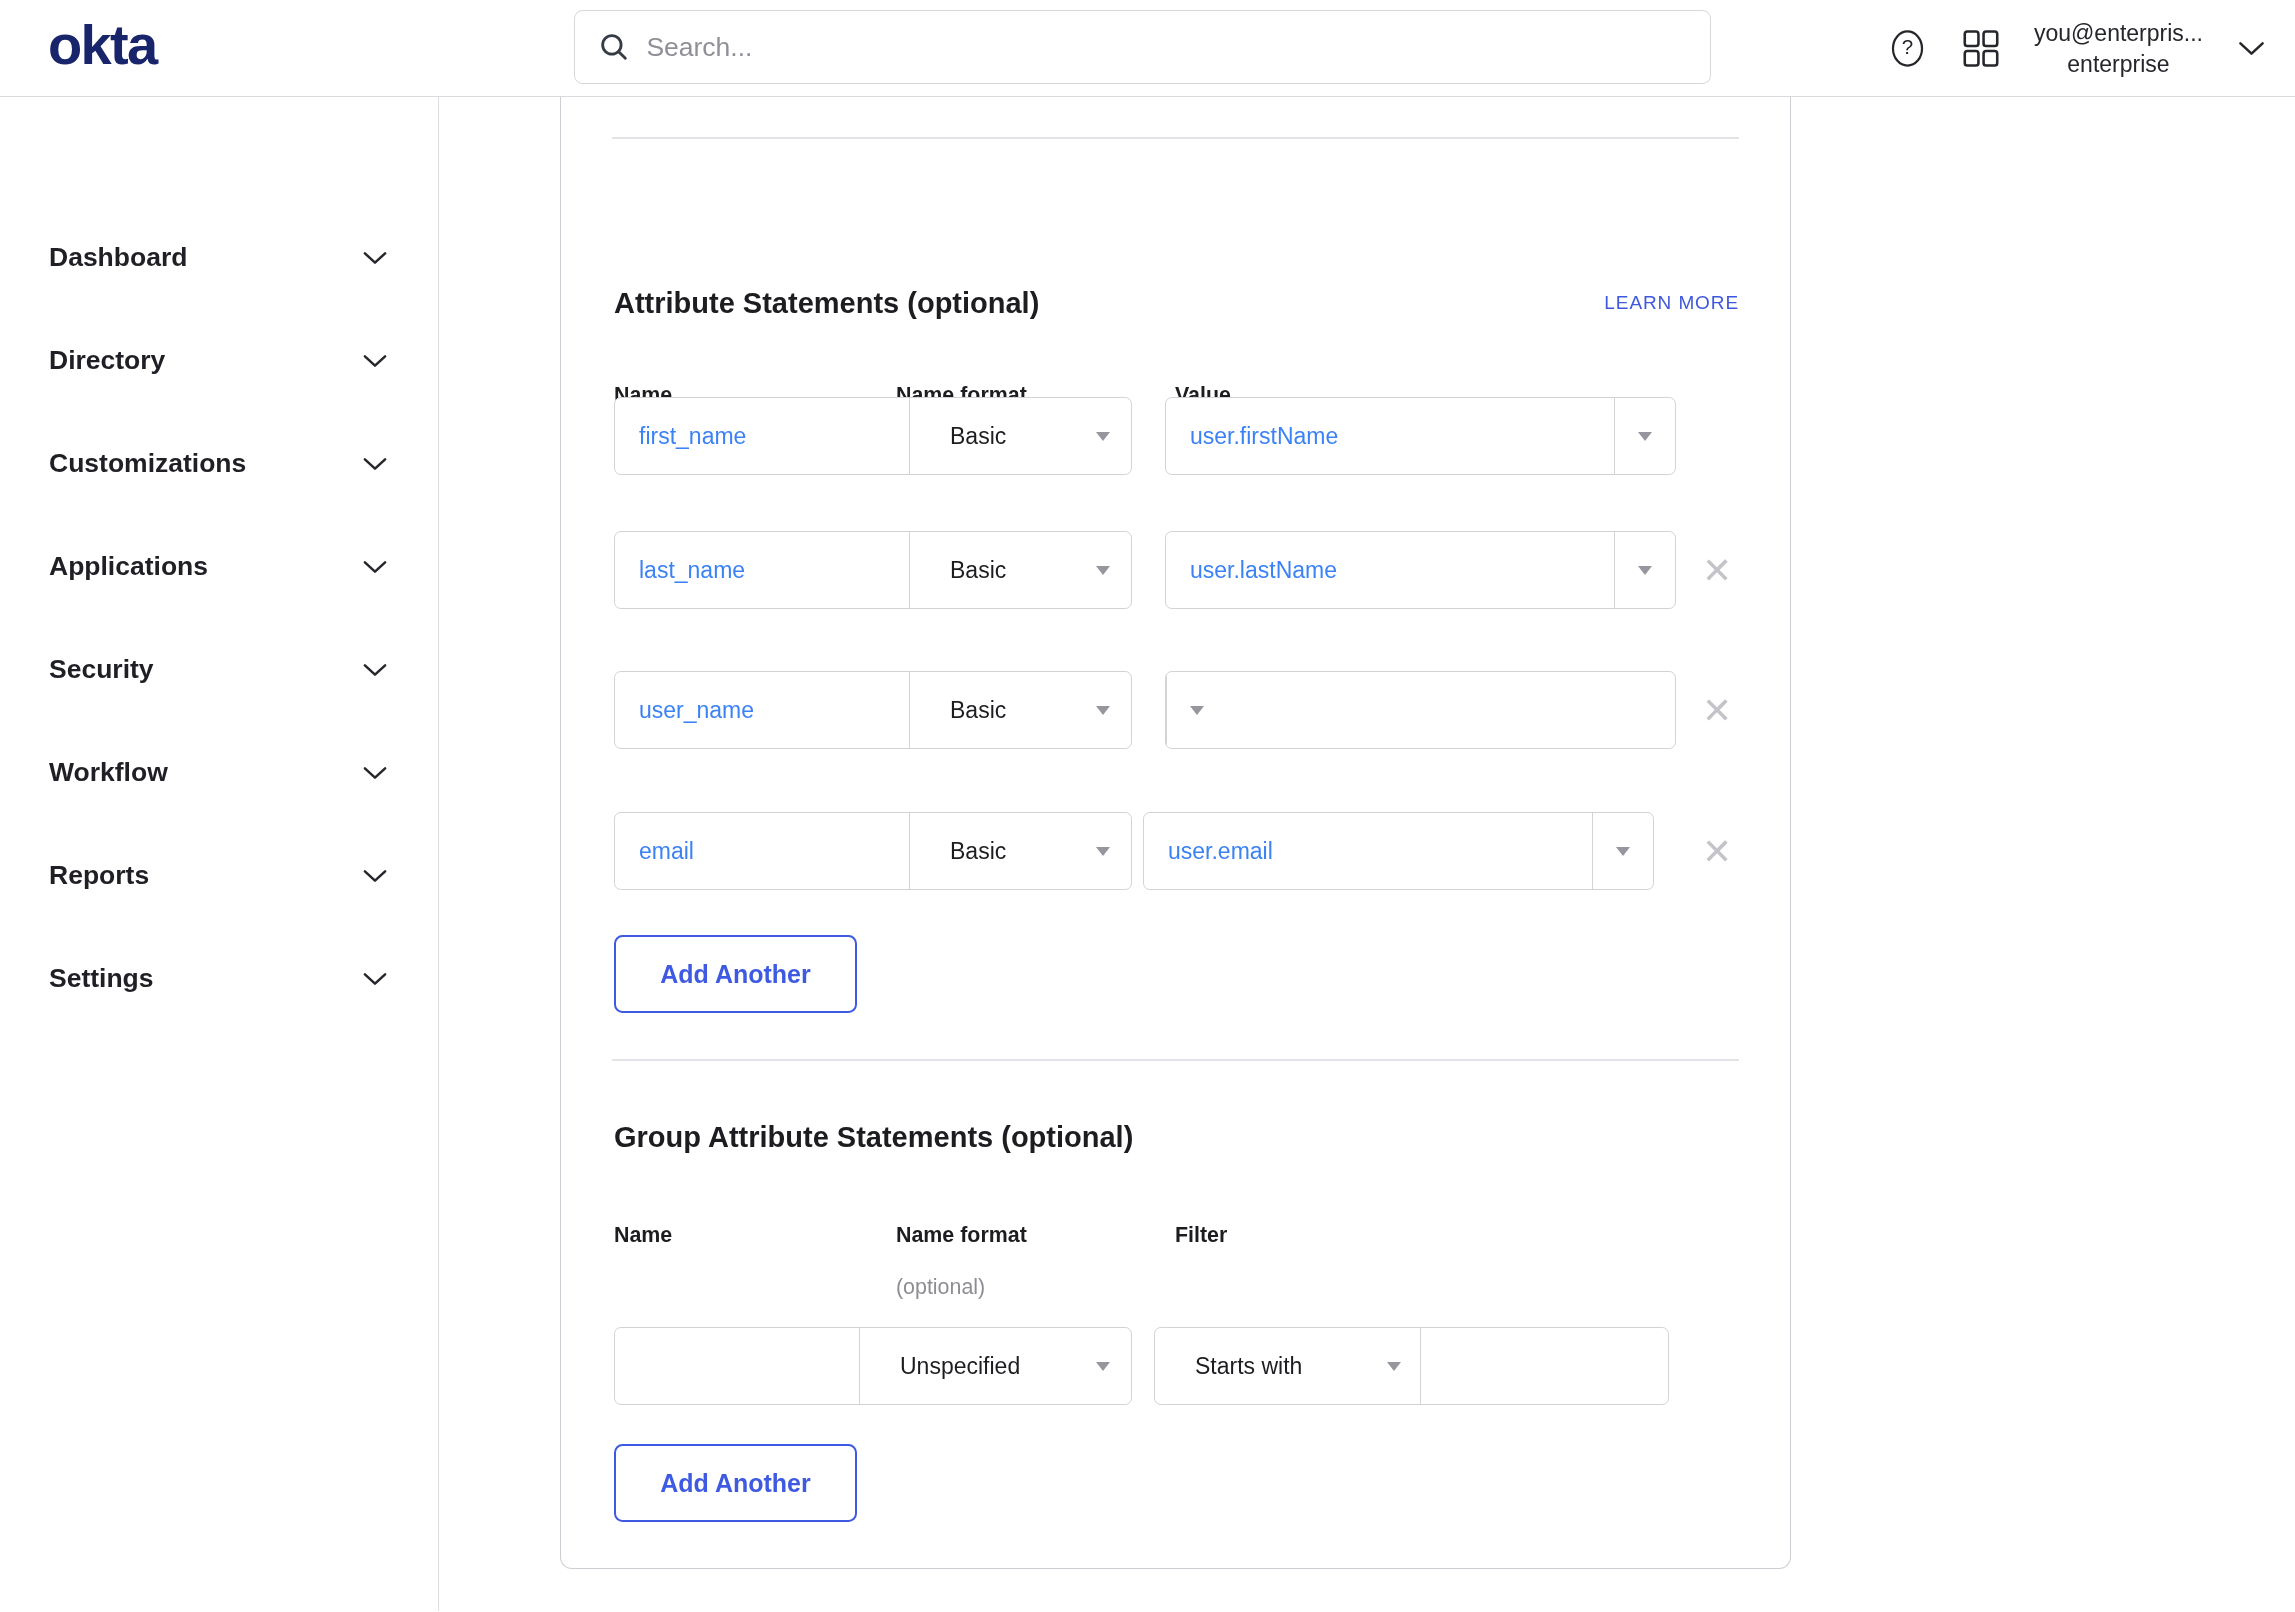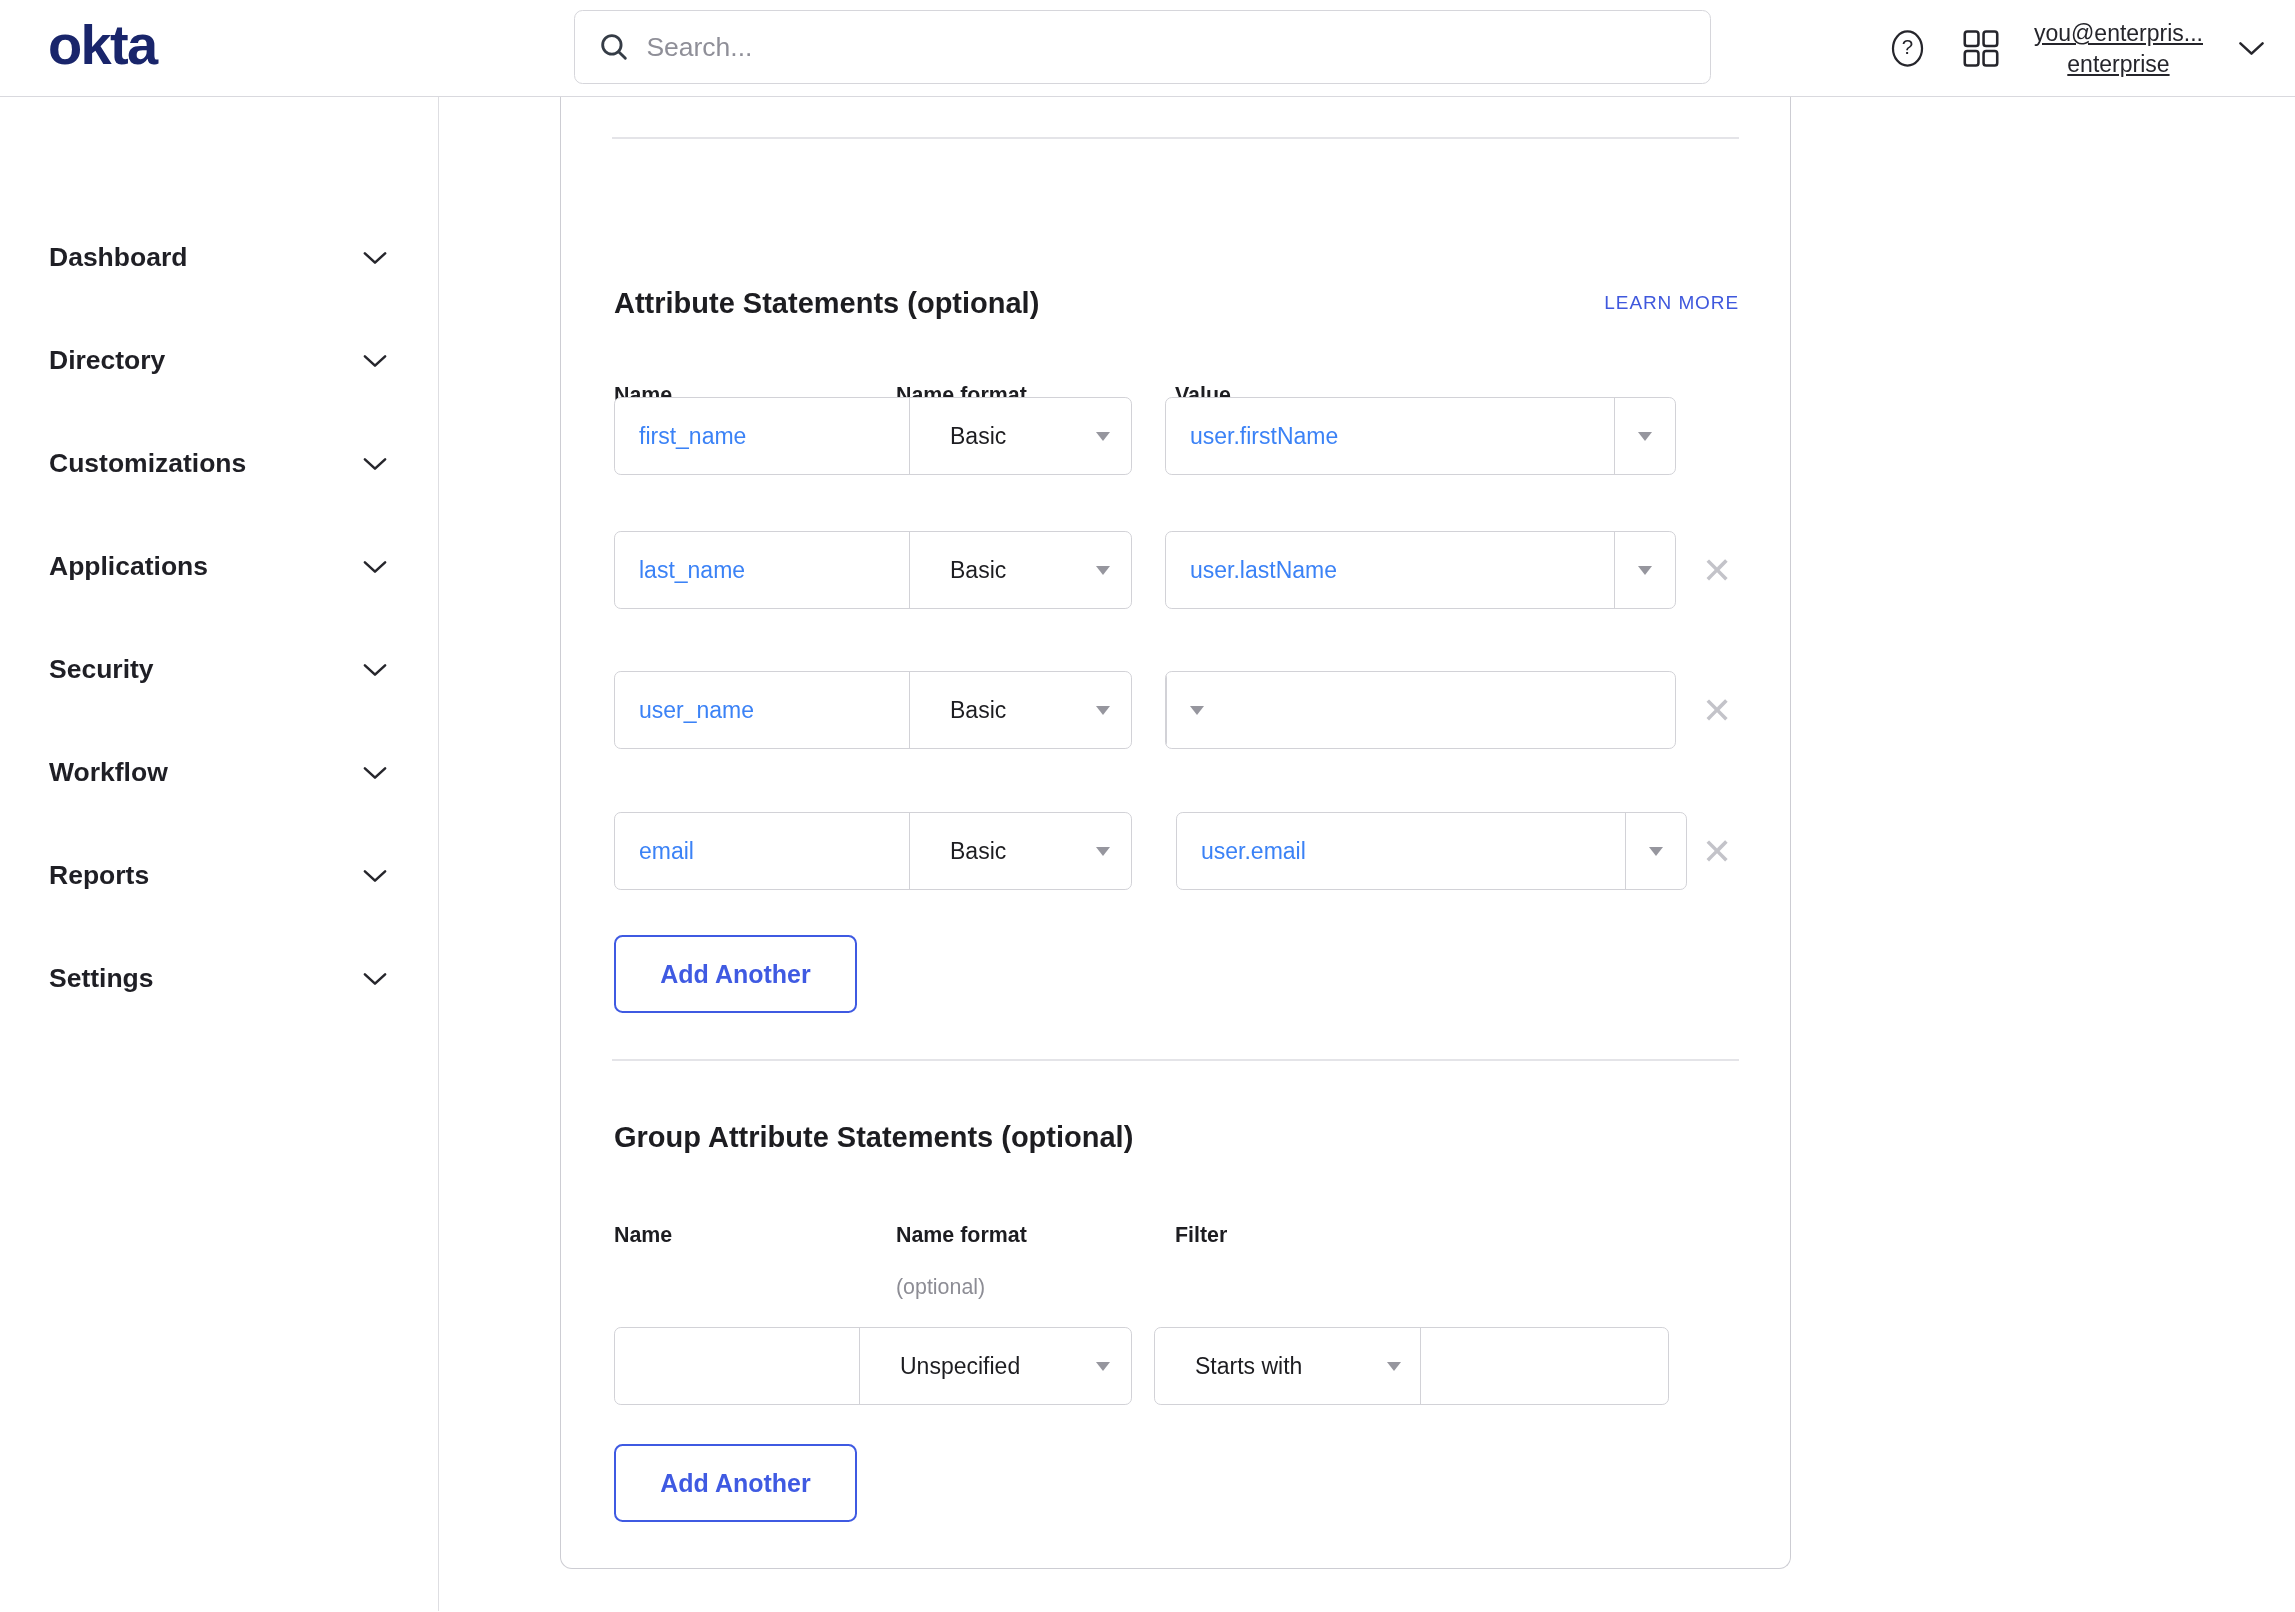--- a/index.html
+++ b/index.html
@@ -13,21 +13,21 @@
     letter-spacing:-1.7px; color:var(--logo-navy,#19256b); line-height:1; }
   .searchbox { position:absolute; left:574px; top:10.3px; width:1137px; height:74px;
     border:1.7px solid #d6d6db; border-radius:8.5px; background:#fff;
     display:flex; align-items:center; padding-left:22px; }
   .searchbox input { border:none; outline:none; flex:1; font-size:26.5px;
     font-family:inherit; color:#1d1d21; margin-left:15.4px; background:transparent; }
   .searchbox input::placeholder { color:#8f8f98; }
   .topbar-right { position:absolute; right:29px; top:0; height:97px;
     display:flex; align-items:center; gap:34px; }
   .icon-btn { display:flex; align-items:center; justify-content:center; }
-  .userblock { text-align:center; font-size:23px; color:#25252b; line-height:1.32;text-decoration:underline; }
+  .userblock { text-align:center; font-size:23px; color:#25252b; line-height:1.32; }
 
   
   .page-body { display:flex; width:100%; height:1514px; }
   .sidebar { width:439px; min-width:439px; border-right:1.7px solid #dedee2;
     background:#fff; padding-top:109px; }
   .nav-item { height:103px; display:flex; align-items:center;
     padding:0 50px 0 49px; cursor:pointer; }
   .nav-item .nav-label { font-size:26.5px; font-weight:700; color:#1f1f25; flex:1; }
 
   .main { flex:1; position:relative; }
@@ -227,21 +227,21 @@
       </div>
 
       <div class="row" style="top:715px">
         <div class="joined" style="left:0; width:518px">
           <input class="cell-input" style="width: 294px;" value="email">
           <div class="cell-select" style="width:220px">
             <span class="sel-text">Basic</span>
             <i class="tri"></i>
           </div>
         </div>
-        <div class="joined" style="left:562px; width:511px">
+        <div class="joined" style="left:529px; width:511px">
           <input class="cell-input" style="width: 448px;" value="user.email">
           <div class="arrow-pane">
               <i class="tri"></i>
             </div>
         </div>
         <span class="remove-x" style="left:1079px">✕</span>
       </div>
 
       <button class="add-btn" style="top:838px">Add Another</button>
 

